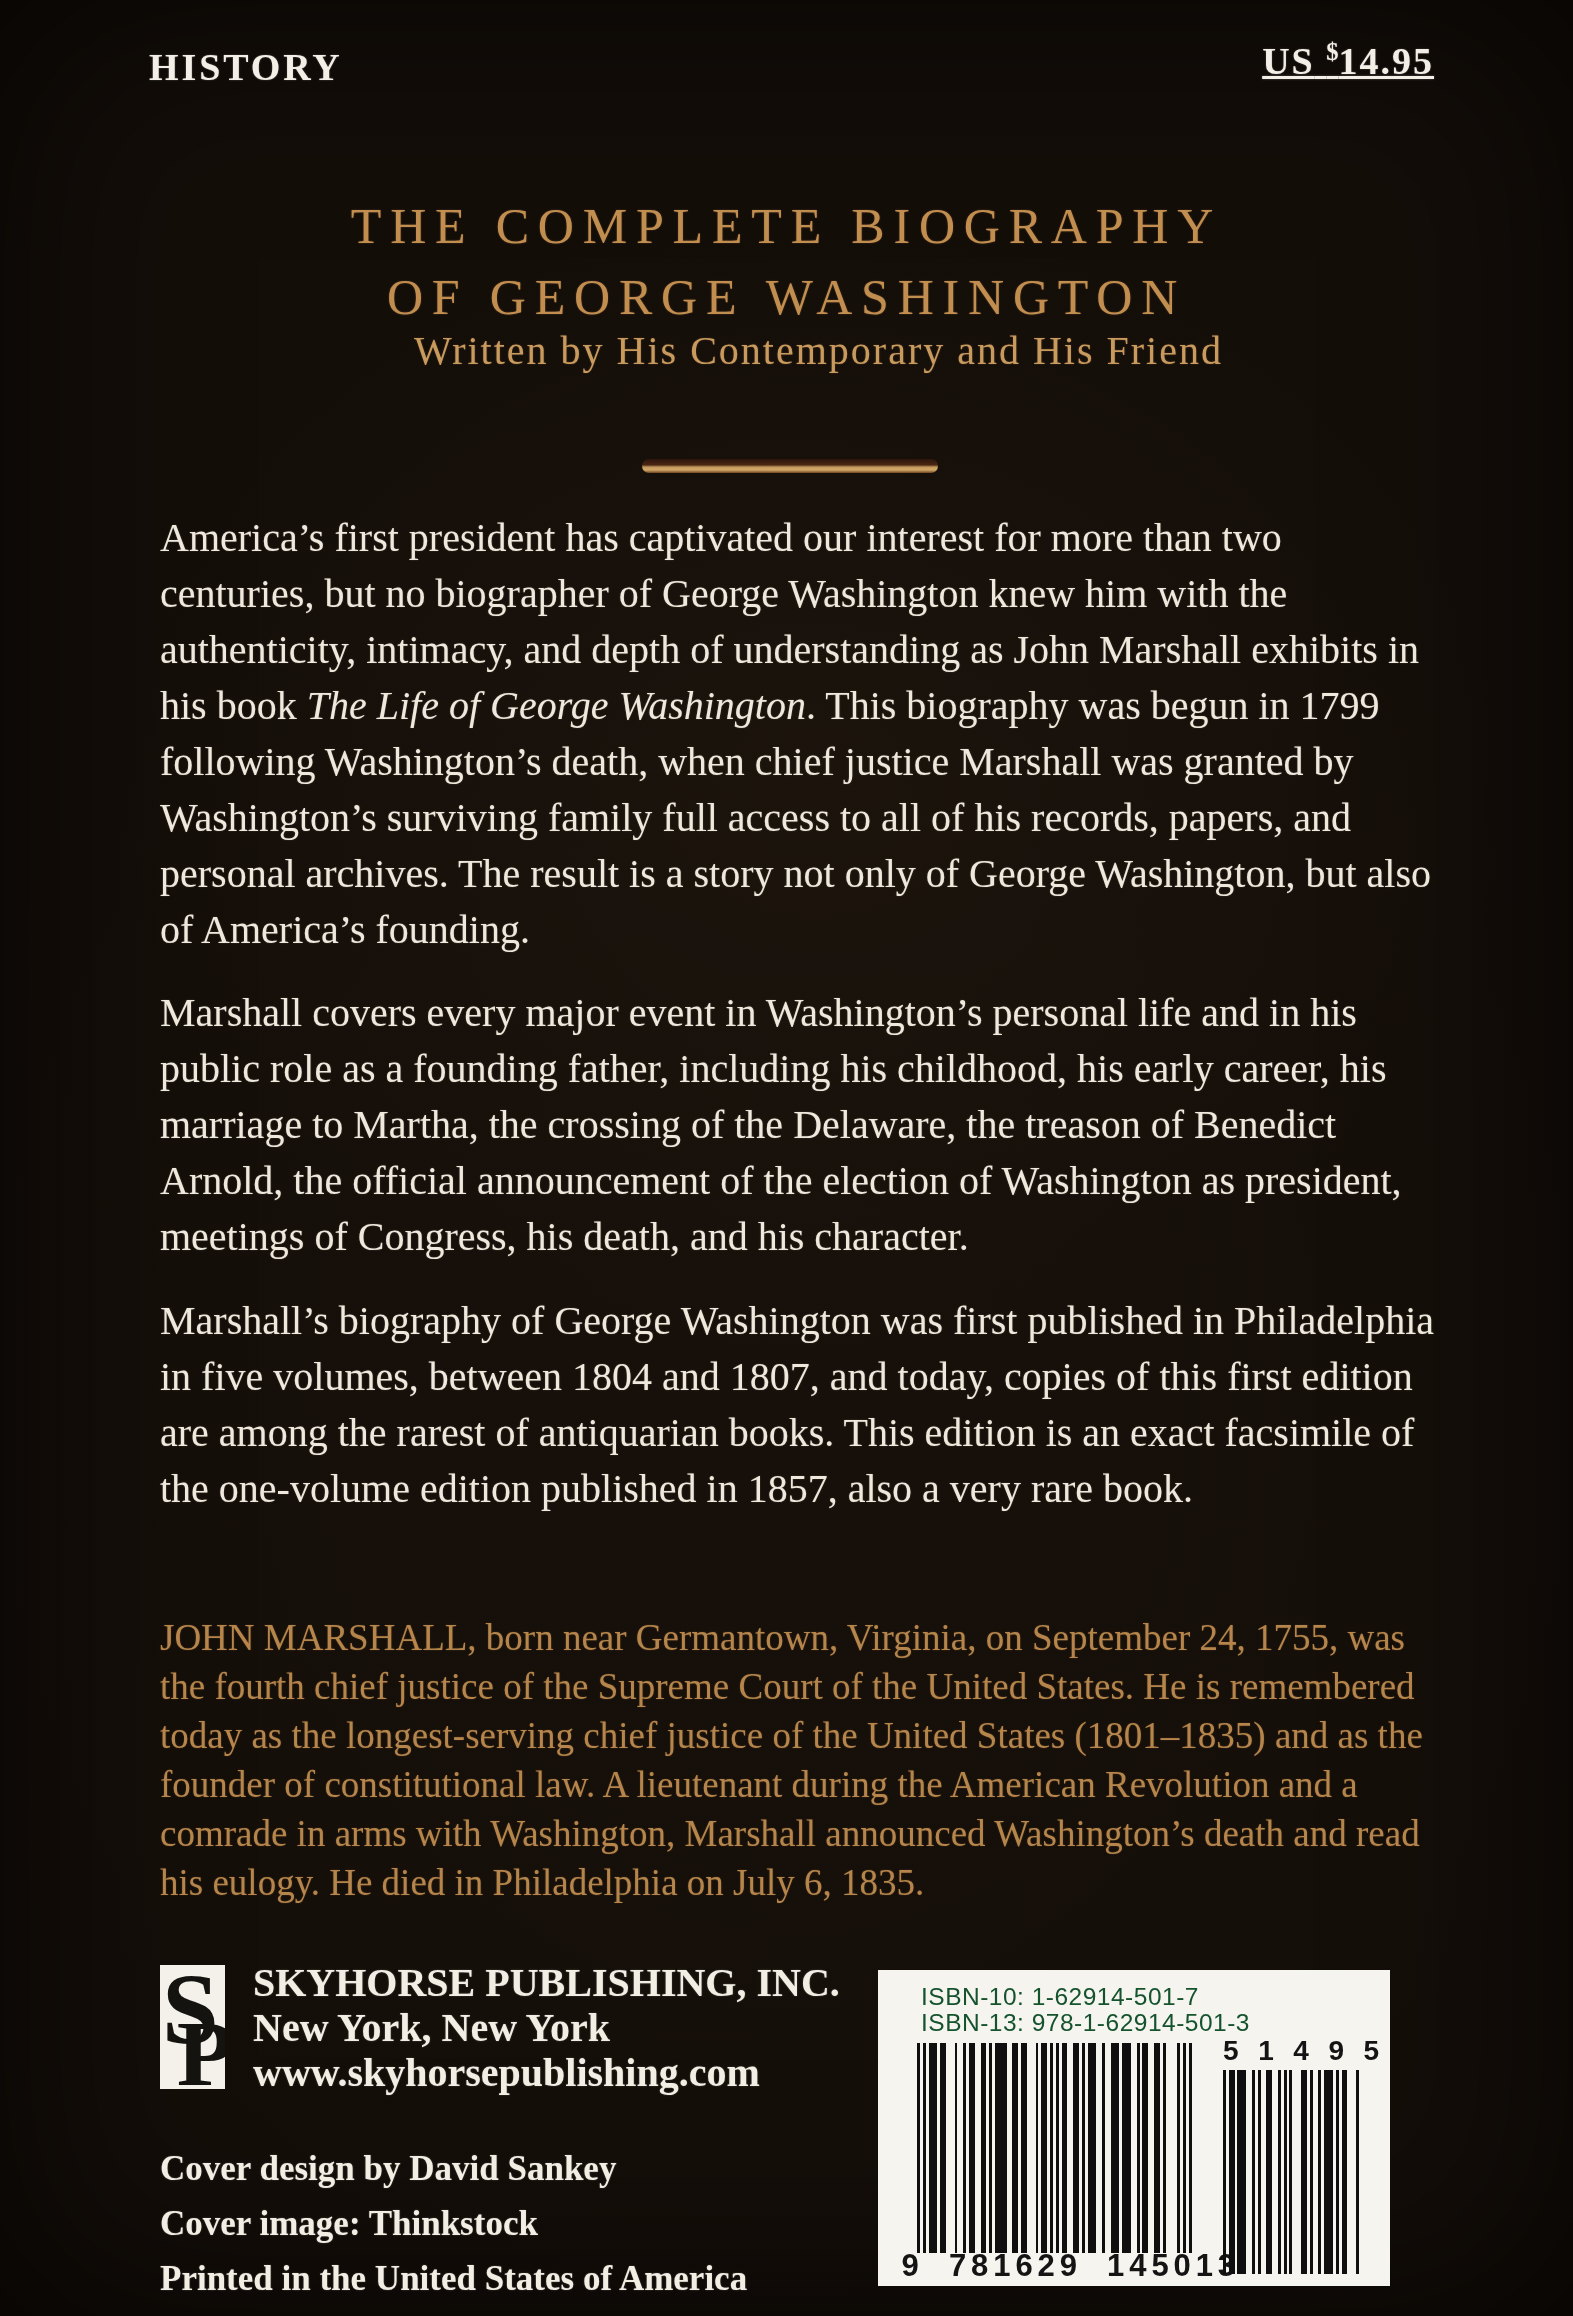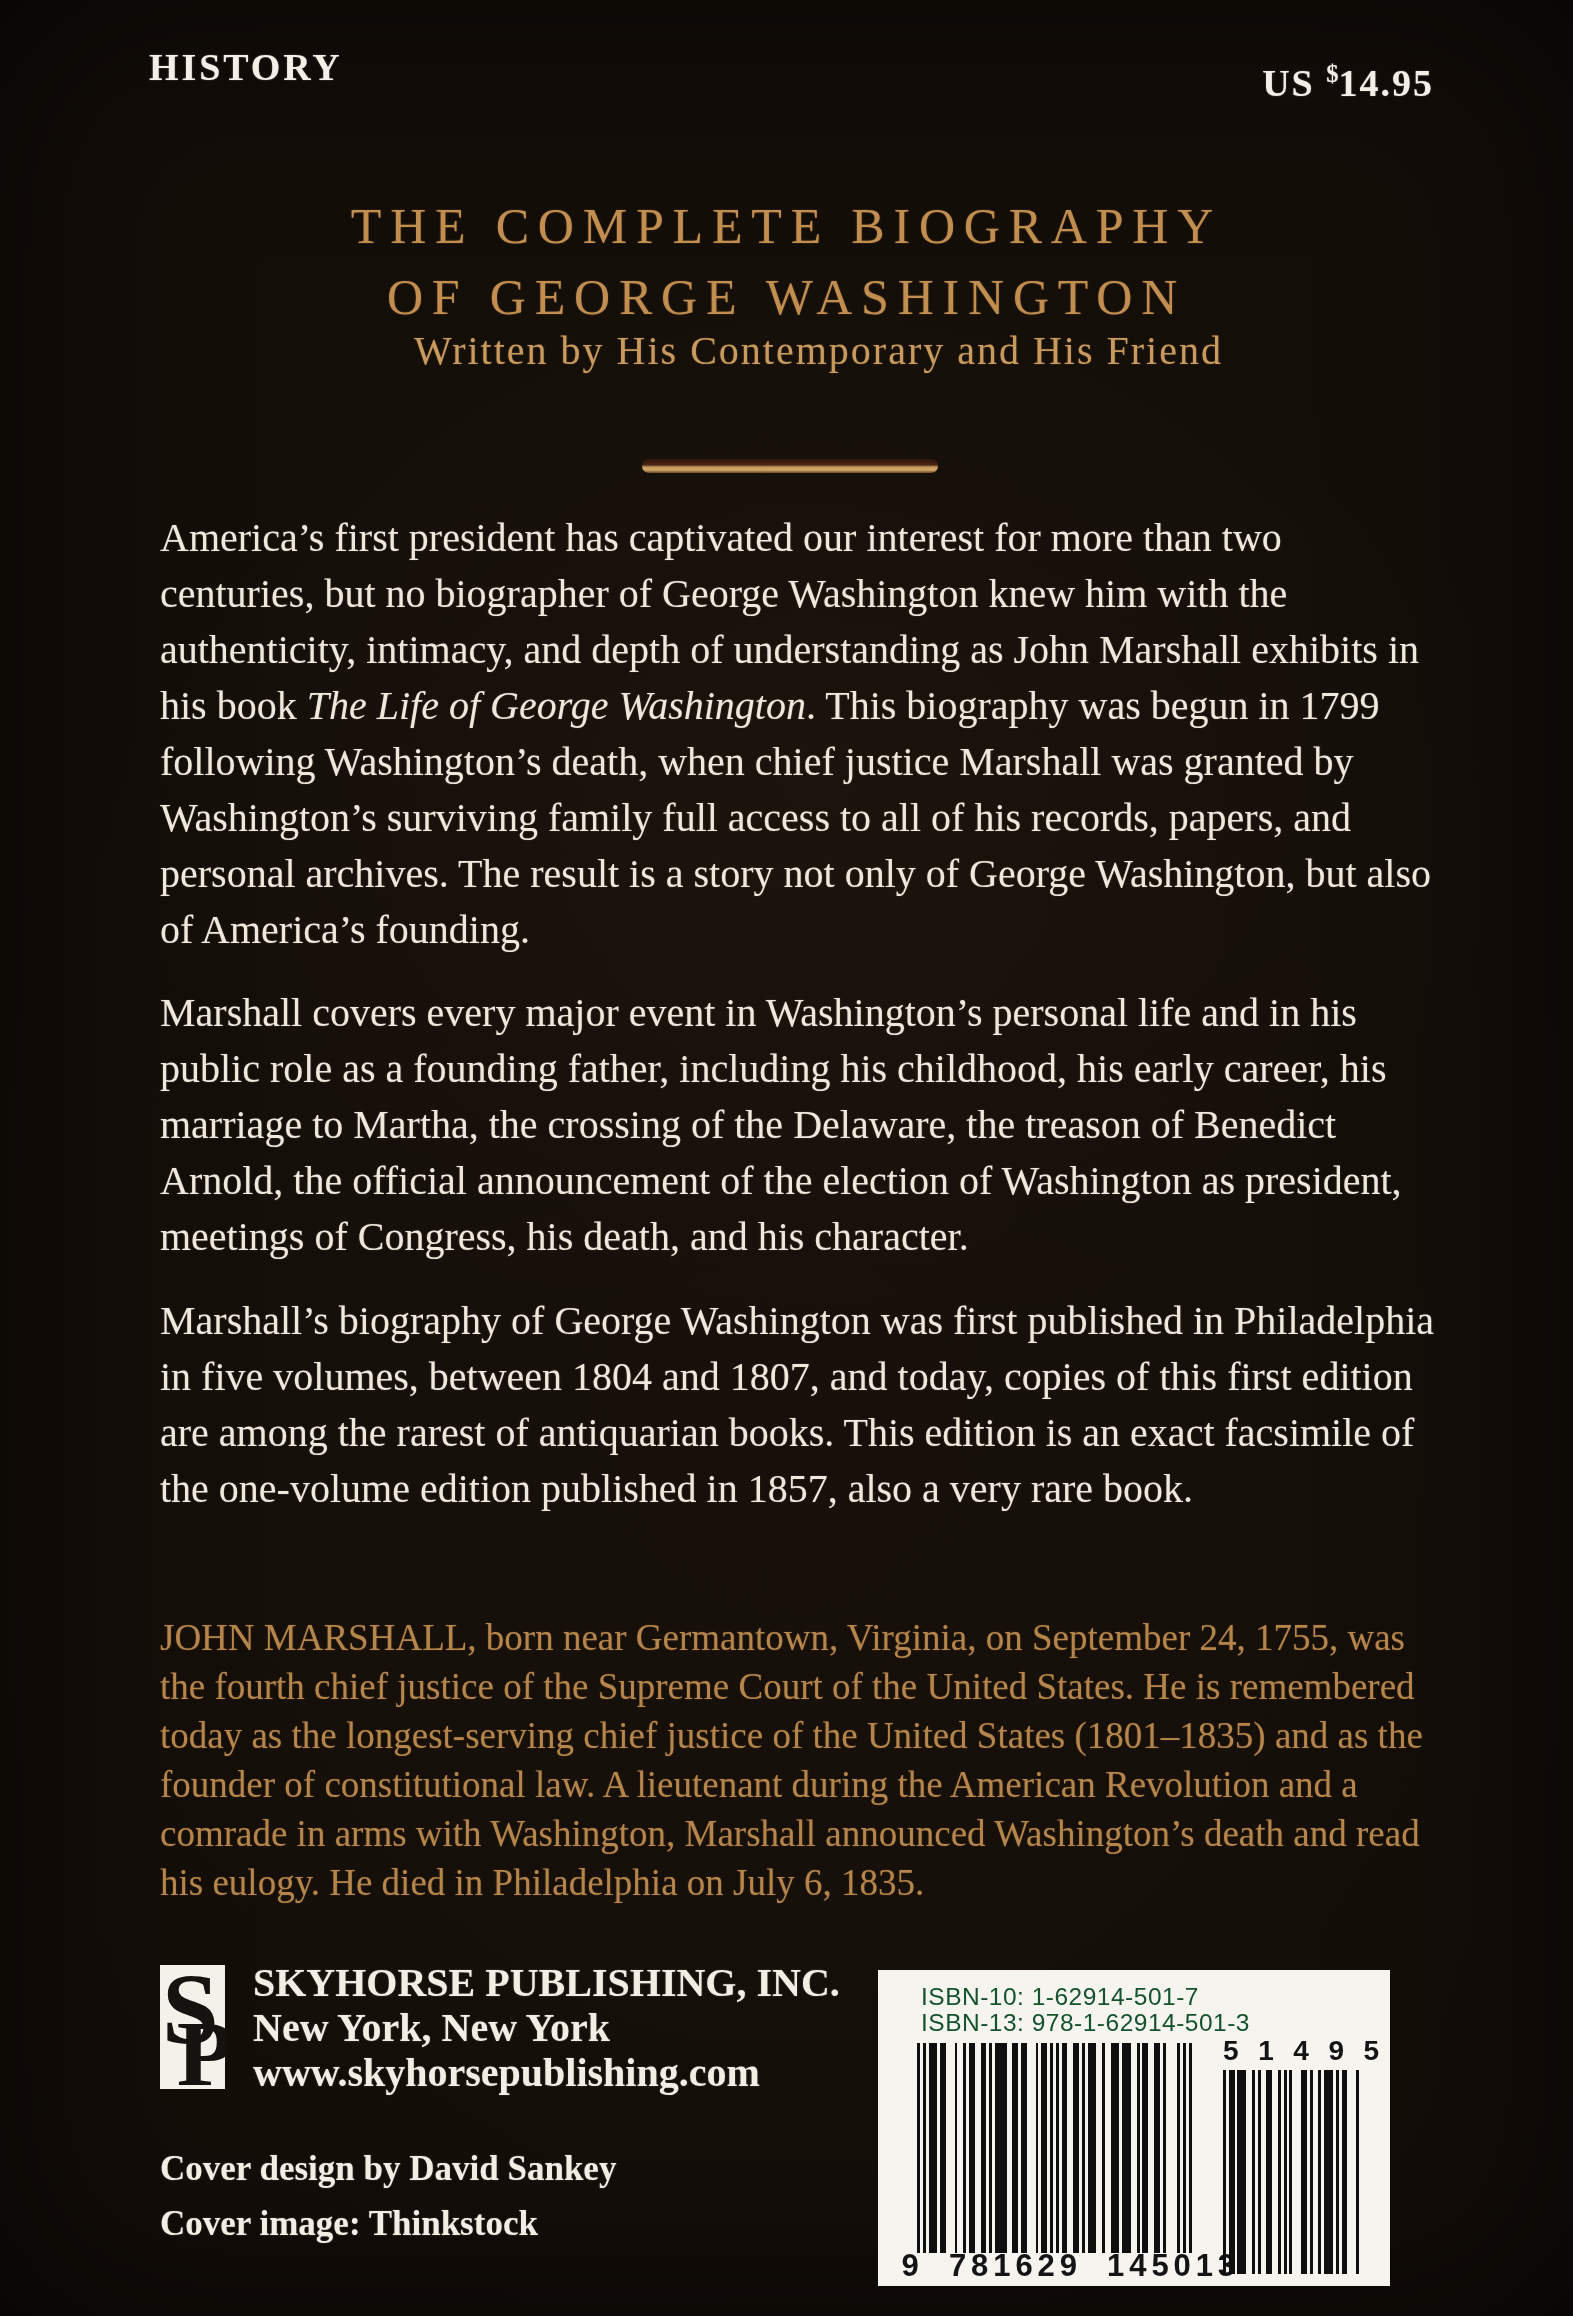--- a/index.html
+++ b/index.html
@@ -16,23 +16,23 @@
   }
   .abs{position:absolute;}
 
   
   #history-label{
     left:149px; top:45px;
     font-size:38px; font-weight:bold; letter-spacing:2.9px;
     color:#f3efe6; text-shadow:0 0 2px rgba(255,255,255,0.28);
   }
   #price{
-    right:139px; top:60px;
+    right:139px; top:38px;
     font-size:38px; font-weight:bold; letter-spacing:2px;
-    color:#f3efe6; text-shadow:0 0 2px rgba(255,255,255,0.28);
+    color:#f3efe6; text-shadow:0 0 2px rgba(255,255,255,0.28);text-decoration:underline;
   }
   #price sup{font-size:24.5px; vertical-align:13.7px; letter-spacing:0;}
 
   
   .title-line{
     left:0; width:100%; text-align:center;
     color:var(--title-gold,#c28e50);
     font-size:50px; letter-spacing:8.8px;
     text-shadow:0 0 2px rgba(198,146,86,0.35);
     white-space:nowrap;
@@ -153,20 +153,21 @@
 
   <div id="publisher-text" class="abs">
     <div>SKYHORSE PUBLISHING, INC.</div>
     <div>New York, New York</div>
     <div>www.skyhorsepublishing.com</div>
   </div>
 
   <div id="credits" class="abs">
     <div>Cover design by David Sankey</div>
     <div>Cover image: Thinkstock</div>
+    <div>Printed in the United States of America</div>
   </div>
 
   <div id="barcode-panel" class="abs">
     <div id="isbn10-label" class="isbn-line">ISBN-10: 1-62914-501-7</div>
     <div id="isbn13-label" class="isbn-line">ISBN-13: 978-1-62914-501-3</div>
     <div id="ean-barcode" class="bars">
         <i class="on"></i>
         <i class="off"></i>
         <i class="on"></i>
         <i class="off"></i>

